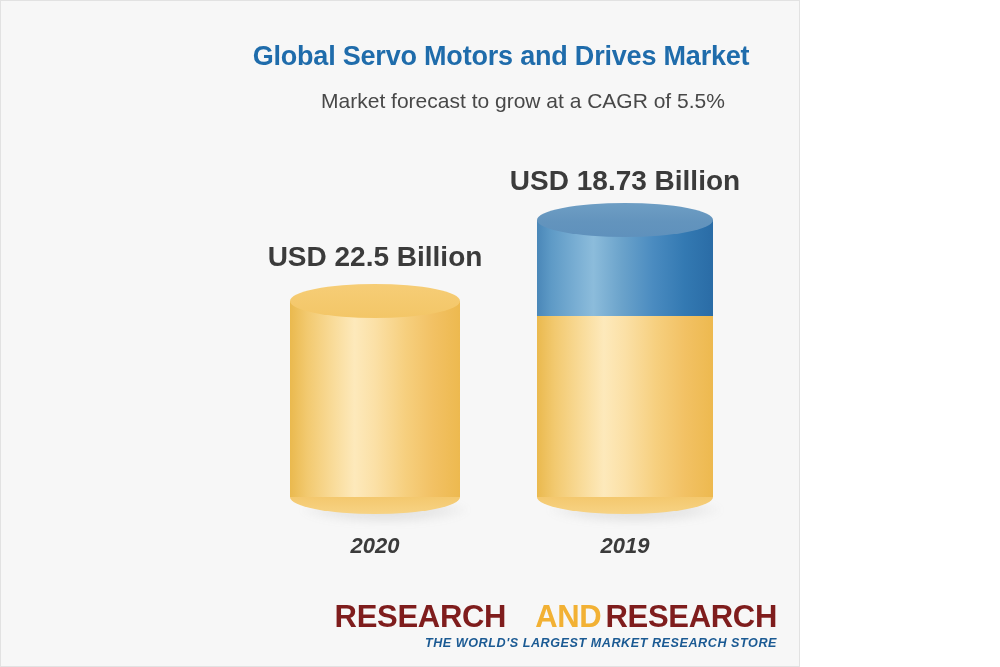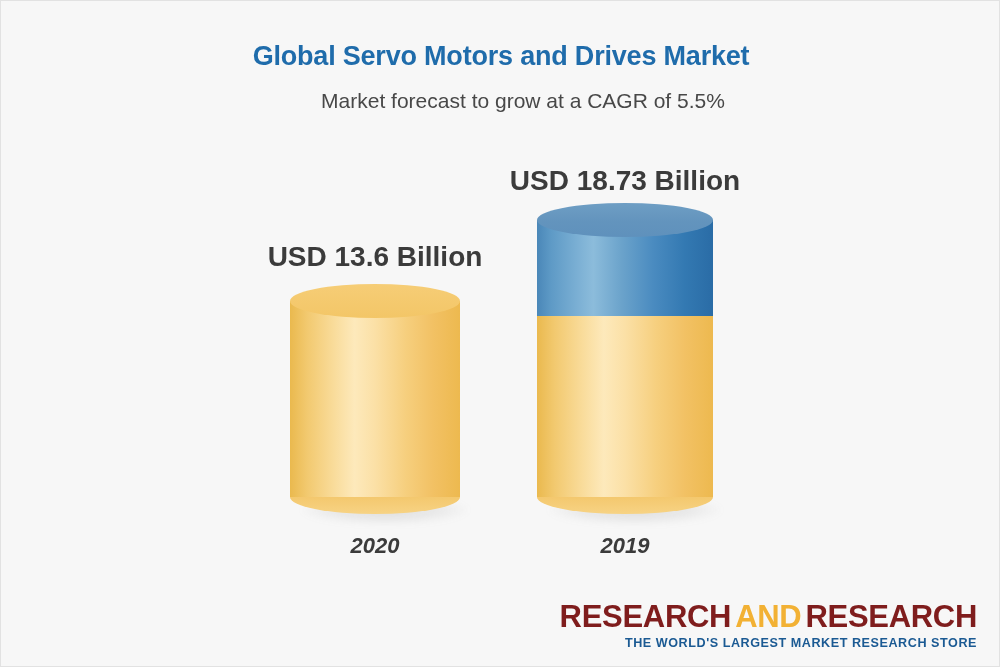--- a/index.html
+++ b/index.html
@@ -11,21 +11,21 @@
     overflow: hidden;
   }
 
   body {
     font-family: "Liberation Sans", sans-serif;
     background: #ffffff;
   }
 
   #infographic {
     position: relative;
-    width: 1000px;
+    width: 800px;
     height: 667px;
     background: #f7f7f7;
     border: 1px solid #e2e2e2;
     overflow: hidden;
   }
 
   
   #chart-title {
     position: absolute;
     top: 40px;
@@ -190,36 +190,37 @@
   .brand-part-dark { color: #7f1d1d; }
   .brand-part-accent { color: #f2b134; }
 
   #brand-tagline {
     margin-top: 5px;
     font-size: 12.6px;
     font-weight: bold;
     color: #1b5a93;
     letter-spacing: 0.55px;
     white-space: nowrap;
+    font-style: italic;
   }
 </style>
 </head>
 <body>
 
 <div id="infographic">
 
   <div id="chart-title">Global Servo Motors and Drives Market</div>
 
   <div id="chart-subtitle">Market forecast to grow at a CAGR of 5.5%</div>
 
   <div id="plot-area">
 
     <div class="bar-group">
 
-      <div class="value-label" style="left: 204px; top: 240px;">USD 13.6 Billion</div>
+      <div class="value-label" style="left: 204px; top: 240px;">USD 22.5 Billion</div>
 
       <div class="cyl-shadow" style="left: 299px; top: 494px; width: 170px; height: 30px;"></div>
 
       <div class="cylinder" style="left: 289px; top: 283px; width: 170px; height: 230px;">
 
         <div class="cyl-base mat-yellow-base" style="left:0; top: 196px; width: 170px; height: 34px;
                     background: linear-gradient(to bottom, #f0bd58 0%, #f7d384 100%);"></div>
 
         <div class="segment mat-yellow" style="top: 0px; height: 213px;">
           <div class="seg-body" style="top: 17px; height: 196px;"></div>
@@ -252,18 +253,18 @@
       </div>
 
       <div class="category-label" style="left: 454px; top: 532px;">2019</div>
     </div>
 
   </div>
 
 
   <div id="brand-logo">
     <div id="brand-wordmark">
-      <span class="brand-part-dark">RESEARCH</span><span class="brand-part-accent" style="padding: 0 4px;">AND</span><span class="brand-part-dark">RESEARCH</span>
+      <span class="brand-part-dark">RESEARCH</span><span class="brand-part-accent" style="padding: 0 4px; margin-left: 25px;">AND</span><span class="brand-part-dark">RESEARCH</span>
     </div>
     <div id="brand-tagline">THE WORLD'S LARGEST MARKET RESEARCH STORE</div>
   </div>
 
 </div>
 
 </body></html>

